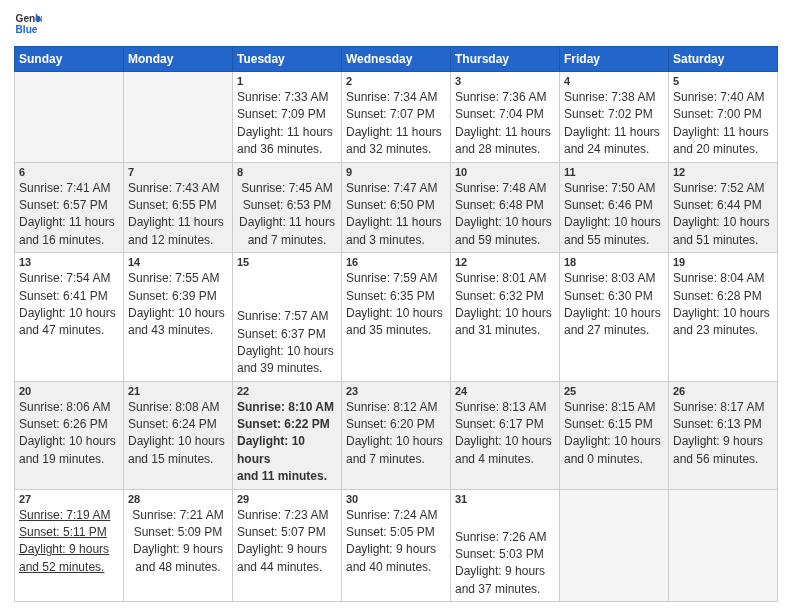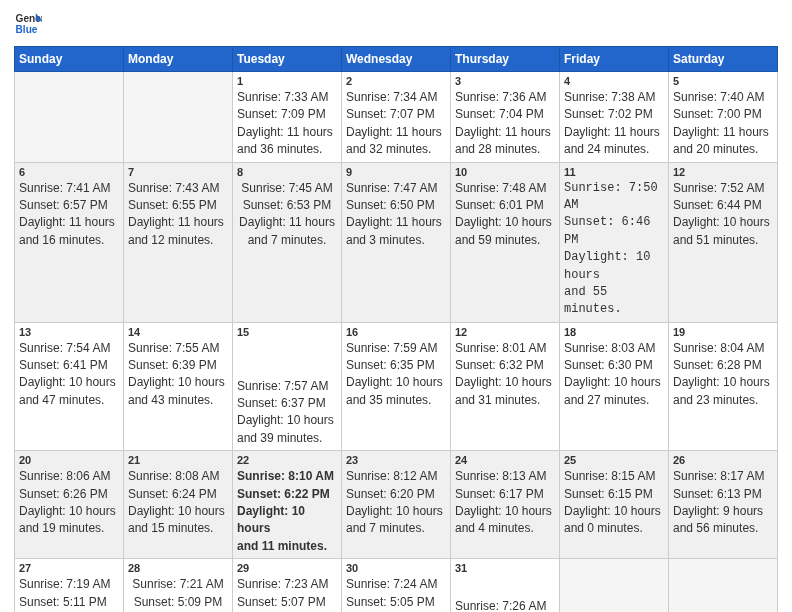--- a/index.html
+++ b/index.html
@@ -186,27 +186,27 @@
           <td>
             <span class="day-num">9</span>
             <div class="day-info" style="white-space: pre-line;">Sunrise: 7:47 AM
 Sunset: 6:50 PM
 Daylight: 11 hours
 and 3 minutes.</div>
           </td>
           <td>
             <span class="day-num">10</span>
             <div class="day-info" style="white-space: pre-line;">Sunrise: 7:48 AM
-Sunset: 6:01 PM
+Sunset: 6:48 PM
 Daylight: 10 hours
 and 59 minutes.</div>
           </td>
           <td>
             <span class="day-num">11</span>
-            <div class="day-info" style="white-space: pre-line; font-family: Liberation Mono, monospace;">Sunrise: 7:50 AM
+            <div class="day-info" style="white-space: pre-line;">Sunrise: 7:50 AM
 Sunset: 6:46 PM
 Daylight: 10 hours
 and 55 minutes.</div>
           </td>
           <td>
             <span class="day-num">12</span>
             <div class="day-info" style="white-space: pre-line;">Sunrise: 7:52 AM
 Sunset: 6:44 PM
 Daylight: 10 hours
 and 51 minutes.</div>
@@ -310,21 +310,21 @@
             <span class="day-num">26</span>
             <div class="day-info" style="white-space: pre-line;">Sunrise: 8:17 AM
 Sunset: 6:13 PM
 Daylight: 9 hours
 and 56 minutes.</div>
           </td>
         </tr>
         <tr>
           <td>
             <span class="day-num">27</span>
-            <div class="day-info" style="white-space: pre-line;">Sunrise: 7:19 AM
+            <div class="day-info" style="white-space: pre-line; text-decoration: underline;">Sunrise: 7:19 AM
 Sunset: 5:11 PM
 Daylight: 9 hours
 and 52 minutes.</div>
           </td>
           <td>
             <span class="day-num">28</span>
             <div class="day-info" style="white-space: pre-line; text-align: center;">Sunrise: 7:21 AM
 Sunset: 5:09 PM
 Daylight: 9 hours
 and 48 minutes.</div>

